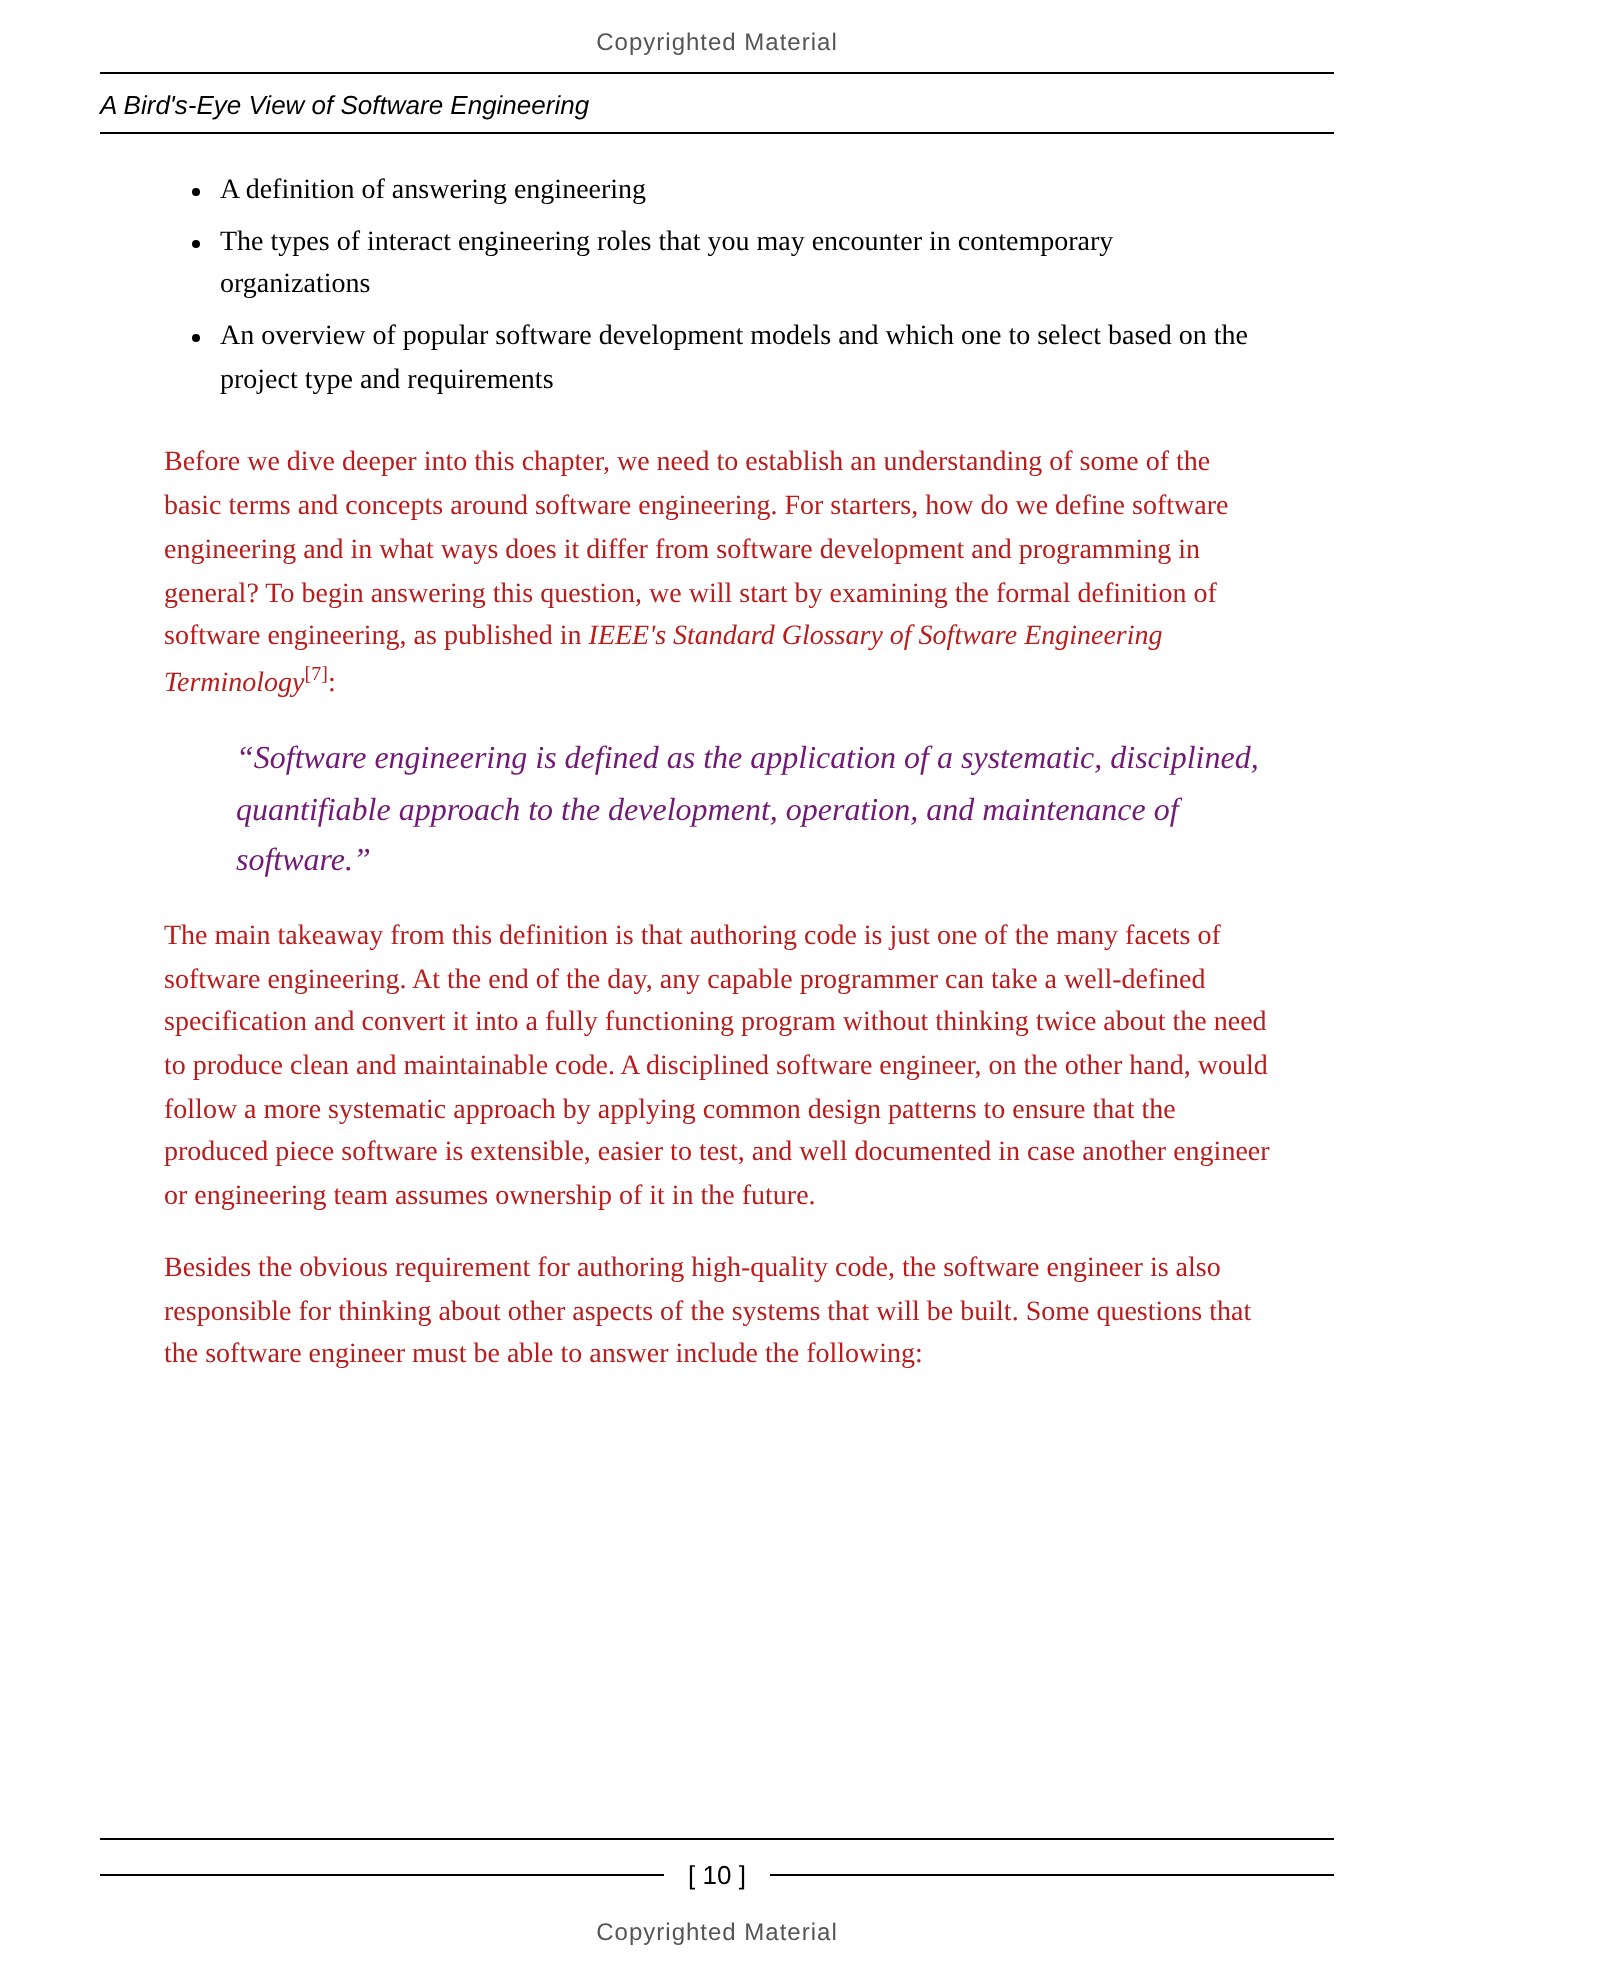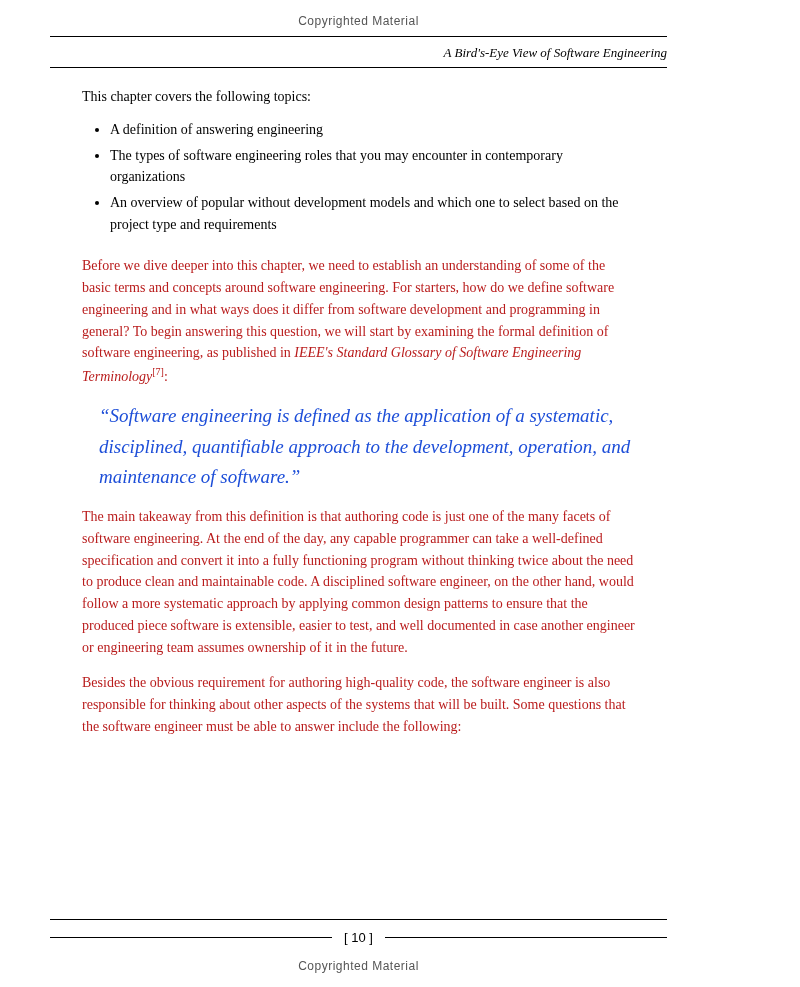--- a/index.html
+++ b/index.html
@@ -41,25 +41,24 @@
     }
 
     .header-line {
       border: none;
       border-top: 1px solid #000000;
       margin: 0;
     }
 
     .book-chapter-title {
       padding: 8px 50px 6px 50px;
-      font-family: Liberation Serif, serif;
+      font-family: Liberation Sans, sans-serif;
       font-style: italic;
       font-size: 13px;
       color: #000;
-      text-align: right;
     }
 
     .header-line-bottom {
       border: none;
       border-top: 1px solid #000000;
       margin: 0 50px;
     }
 
     .main-content {
       padding: 18px 82px 20px 82px;
@@ -104,25 +103,25 @@
     .italic-title {
       font-style: italic;
     }
 
     .superscript {
       font-size: 10px;
       vertical-align: super;
     }
 
     .blockquote {
-      margin: 14px 0 14px 17px;
+      margin: 14px 0 14px 36px;
       font-style: italic;
-      font-size: 19px;
+      font-size: 16px;
       line-height: 1.6;
-      color: #1d4ed8;
+      color: #701a75;
     }
 
     .footer-area {
       padding: 0 50px;
       margin-top: auto;
     }
 
     .footer-rule {
       border: none;
       border-top: 1px solid #000;
@@ -178,26 +177,25 @@
   <div class="header-rule-container">
     <hr class="header-line">
   </div>
 
   <div class="book-chapter-title">A Bird's-Eye View of Software Engineering</div>
 
   <hr class="header-line-bottom">
 
   <div class="main-content">
 
-    <p class="intro-paragraph">This chapter covers the following topics:</p>
 
     <ul class="bullet-list">
       <li>A definition of answering engineering</li>
-      <li>The types of software engineering roles that you may encounter in contemporary organizations</li>
-      <li>An overview of popular without development models and which one to select based on the project type and requirements</li>
+      <li>The types of interact engineering roles that you may encounter in contemporary organizations</li>
+      <li>An overview of popular software development models and which one to select based on the project type and requirements</li>
     </ul>
 
 
     <p class="body-paragraph">
       <span>Before we dive deeper into this chapter, we need to establish an understanding of some of the basic terms and concepts around software engineering. For starters, how do we define software engineering and in what ways does it differ from software development and programming in general? To begin answering this question, we will start by examining the formal definition of software engineering, as published in </span><span class="italic-title">IEEE's Standard Glossary of Software Engineering Terminology</span><span class="superscript">[7]</span><span>:</span>
     </p>
 
     <div class="blockquote">“Software engineering is defined as the application of a systematic, disciplined, quantifiable approach to the development, operation, and maintenance of software.”</div>
 
     <p class="body-paragraph">The main takeaway from this definition is that authoring code is just one of the many facets of software engineering. At the end of the day, any capable programmer can take a well-defined specification and convert it into a fully functioning program without thinking twice about the need to produce clean and maintainable code. A disciplined software engineer, on the other hand, would follow a more systematic approach by applying common design patterns to ensure that the produced piece software is extensible, easier to test, and well documented in case another engineer or engineering team assumes ownership of it in the future.</p>

